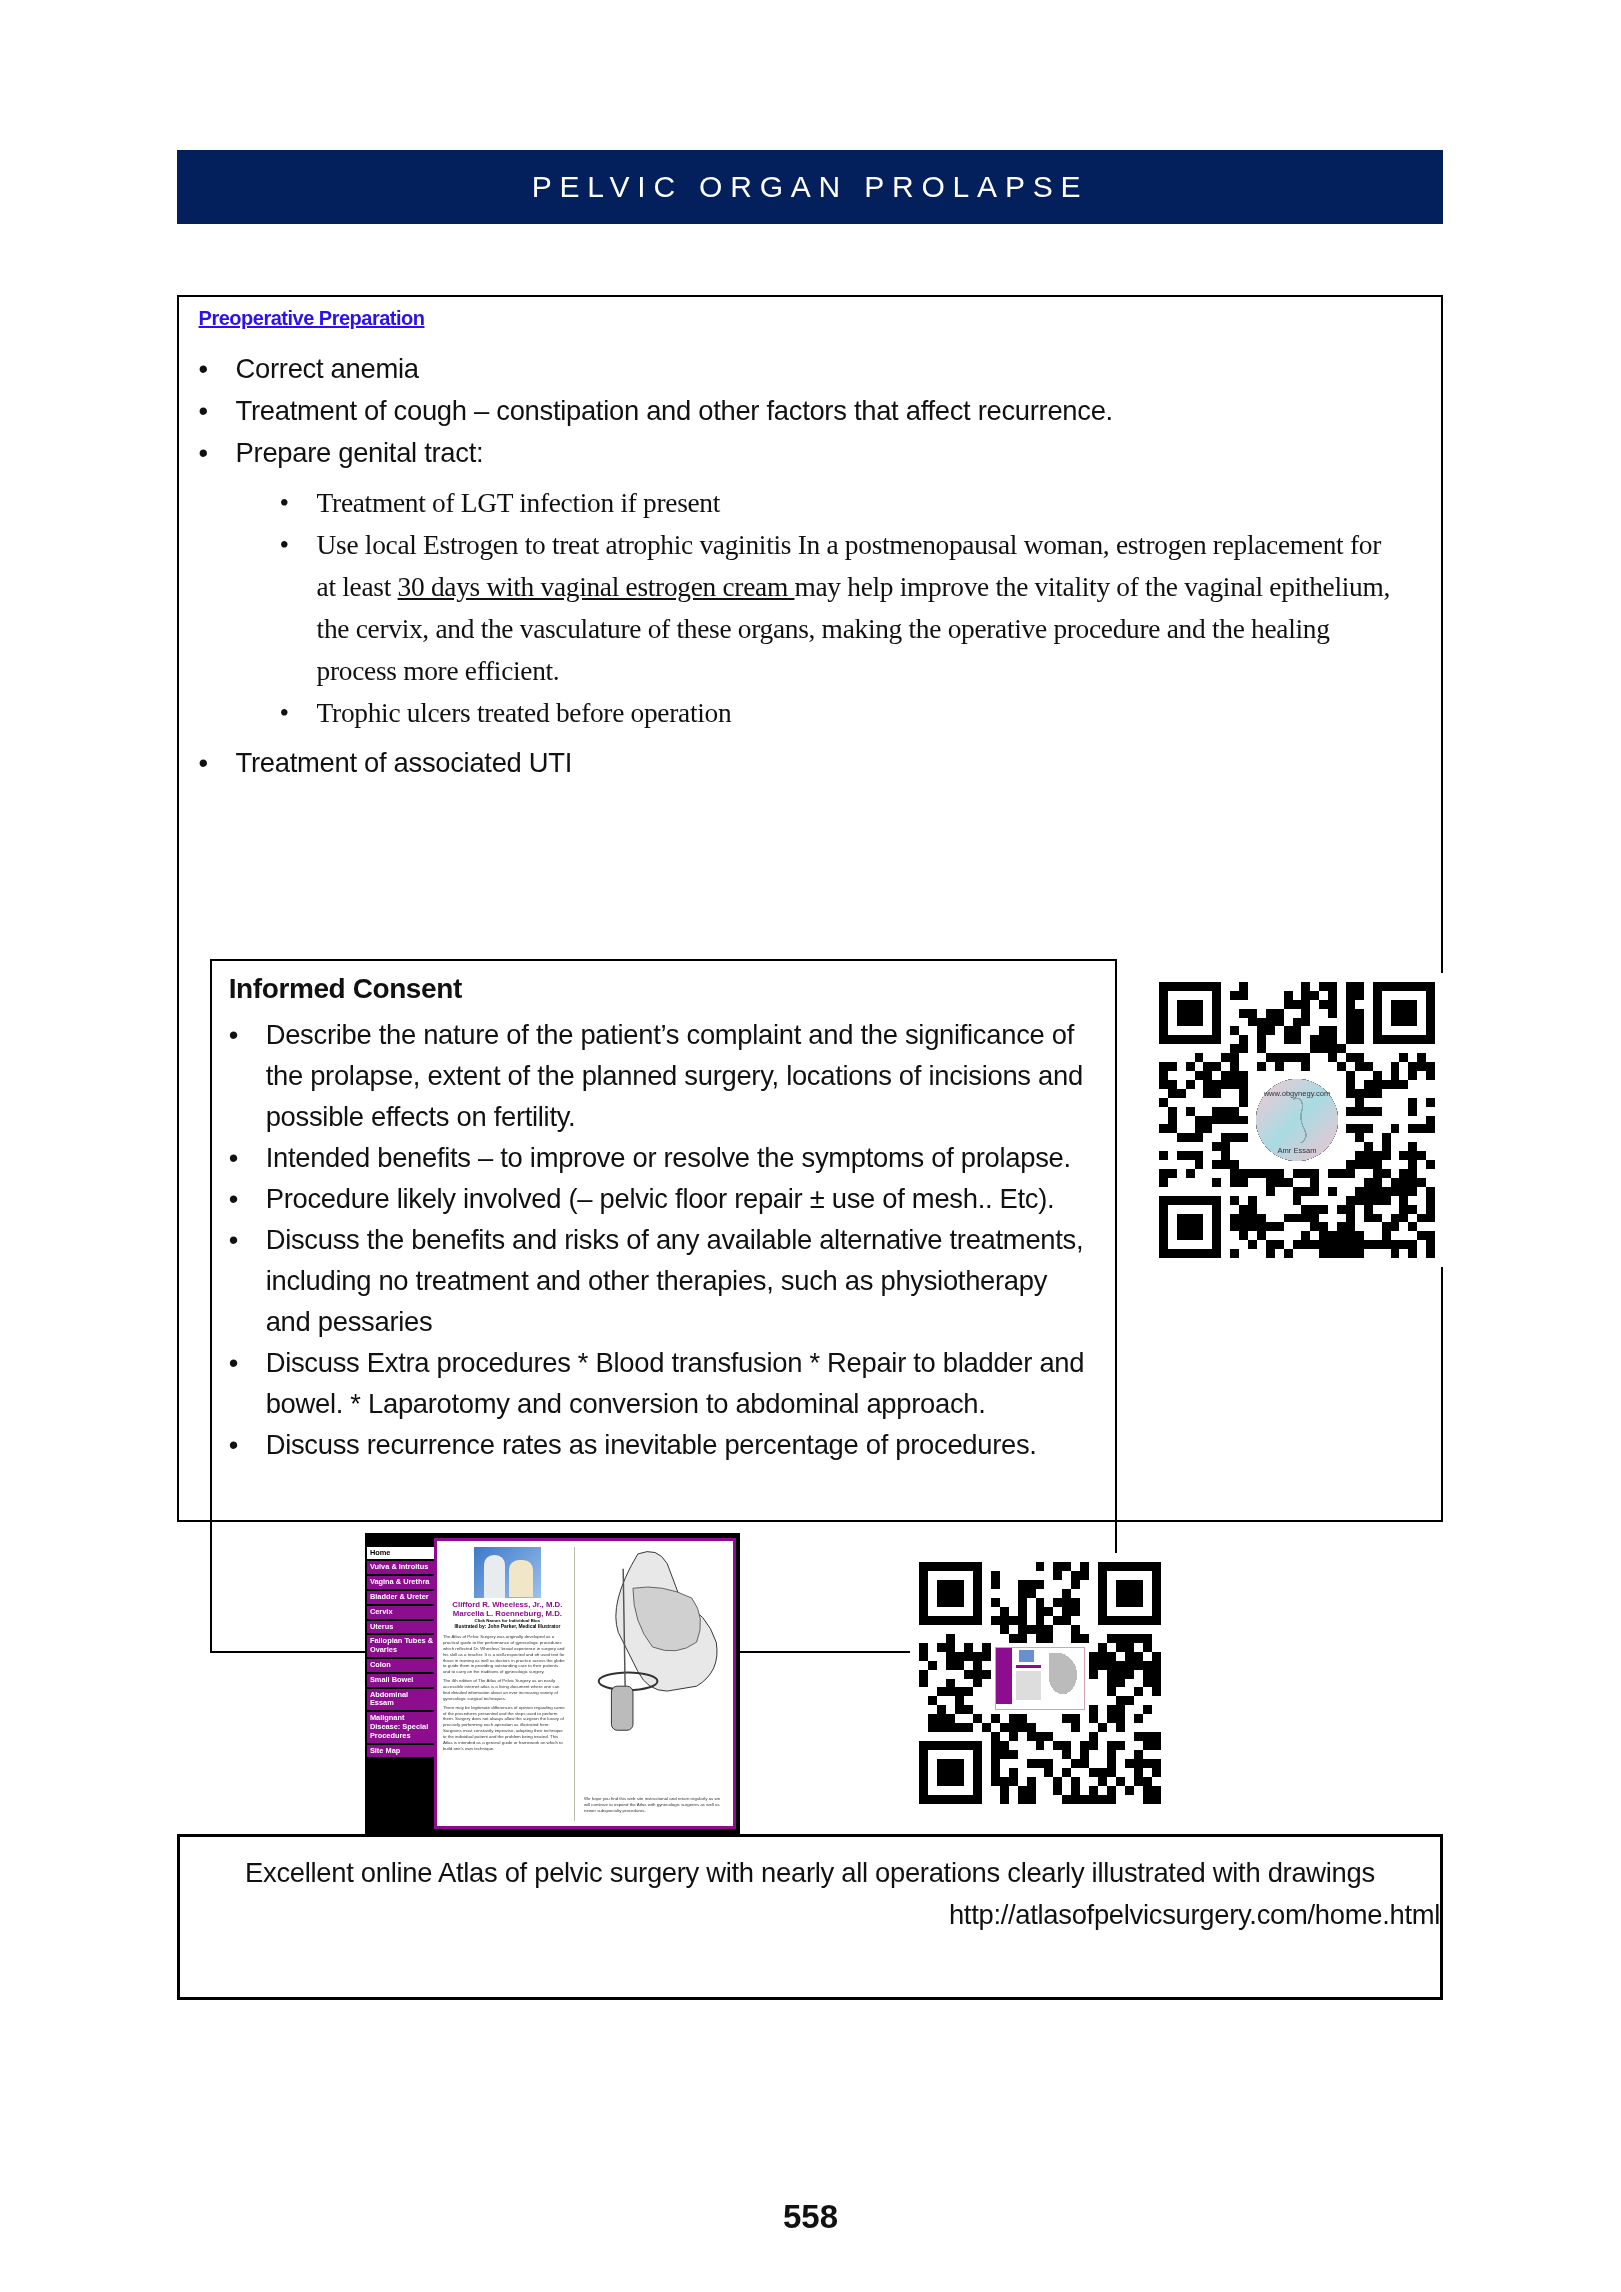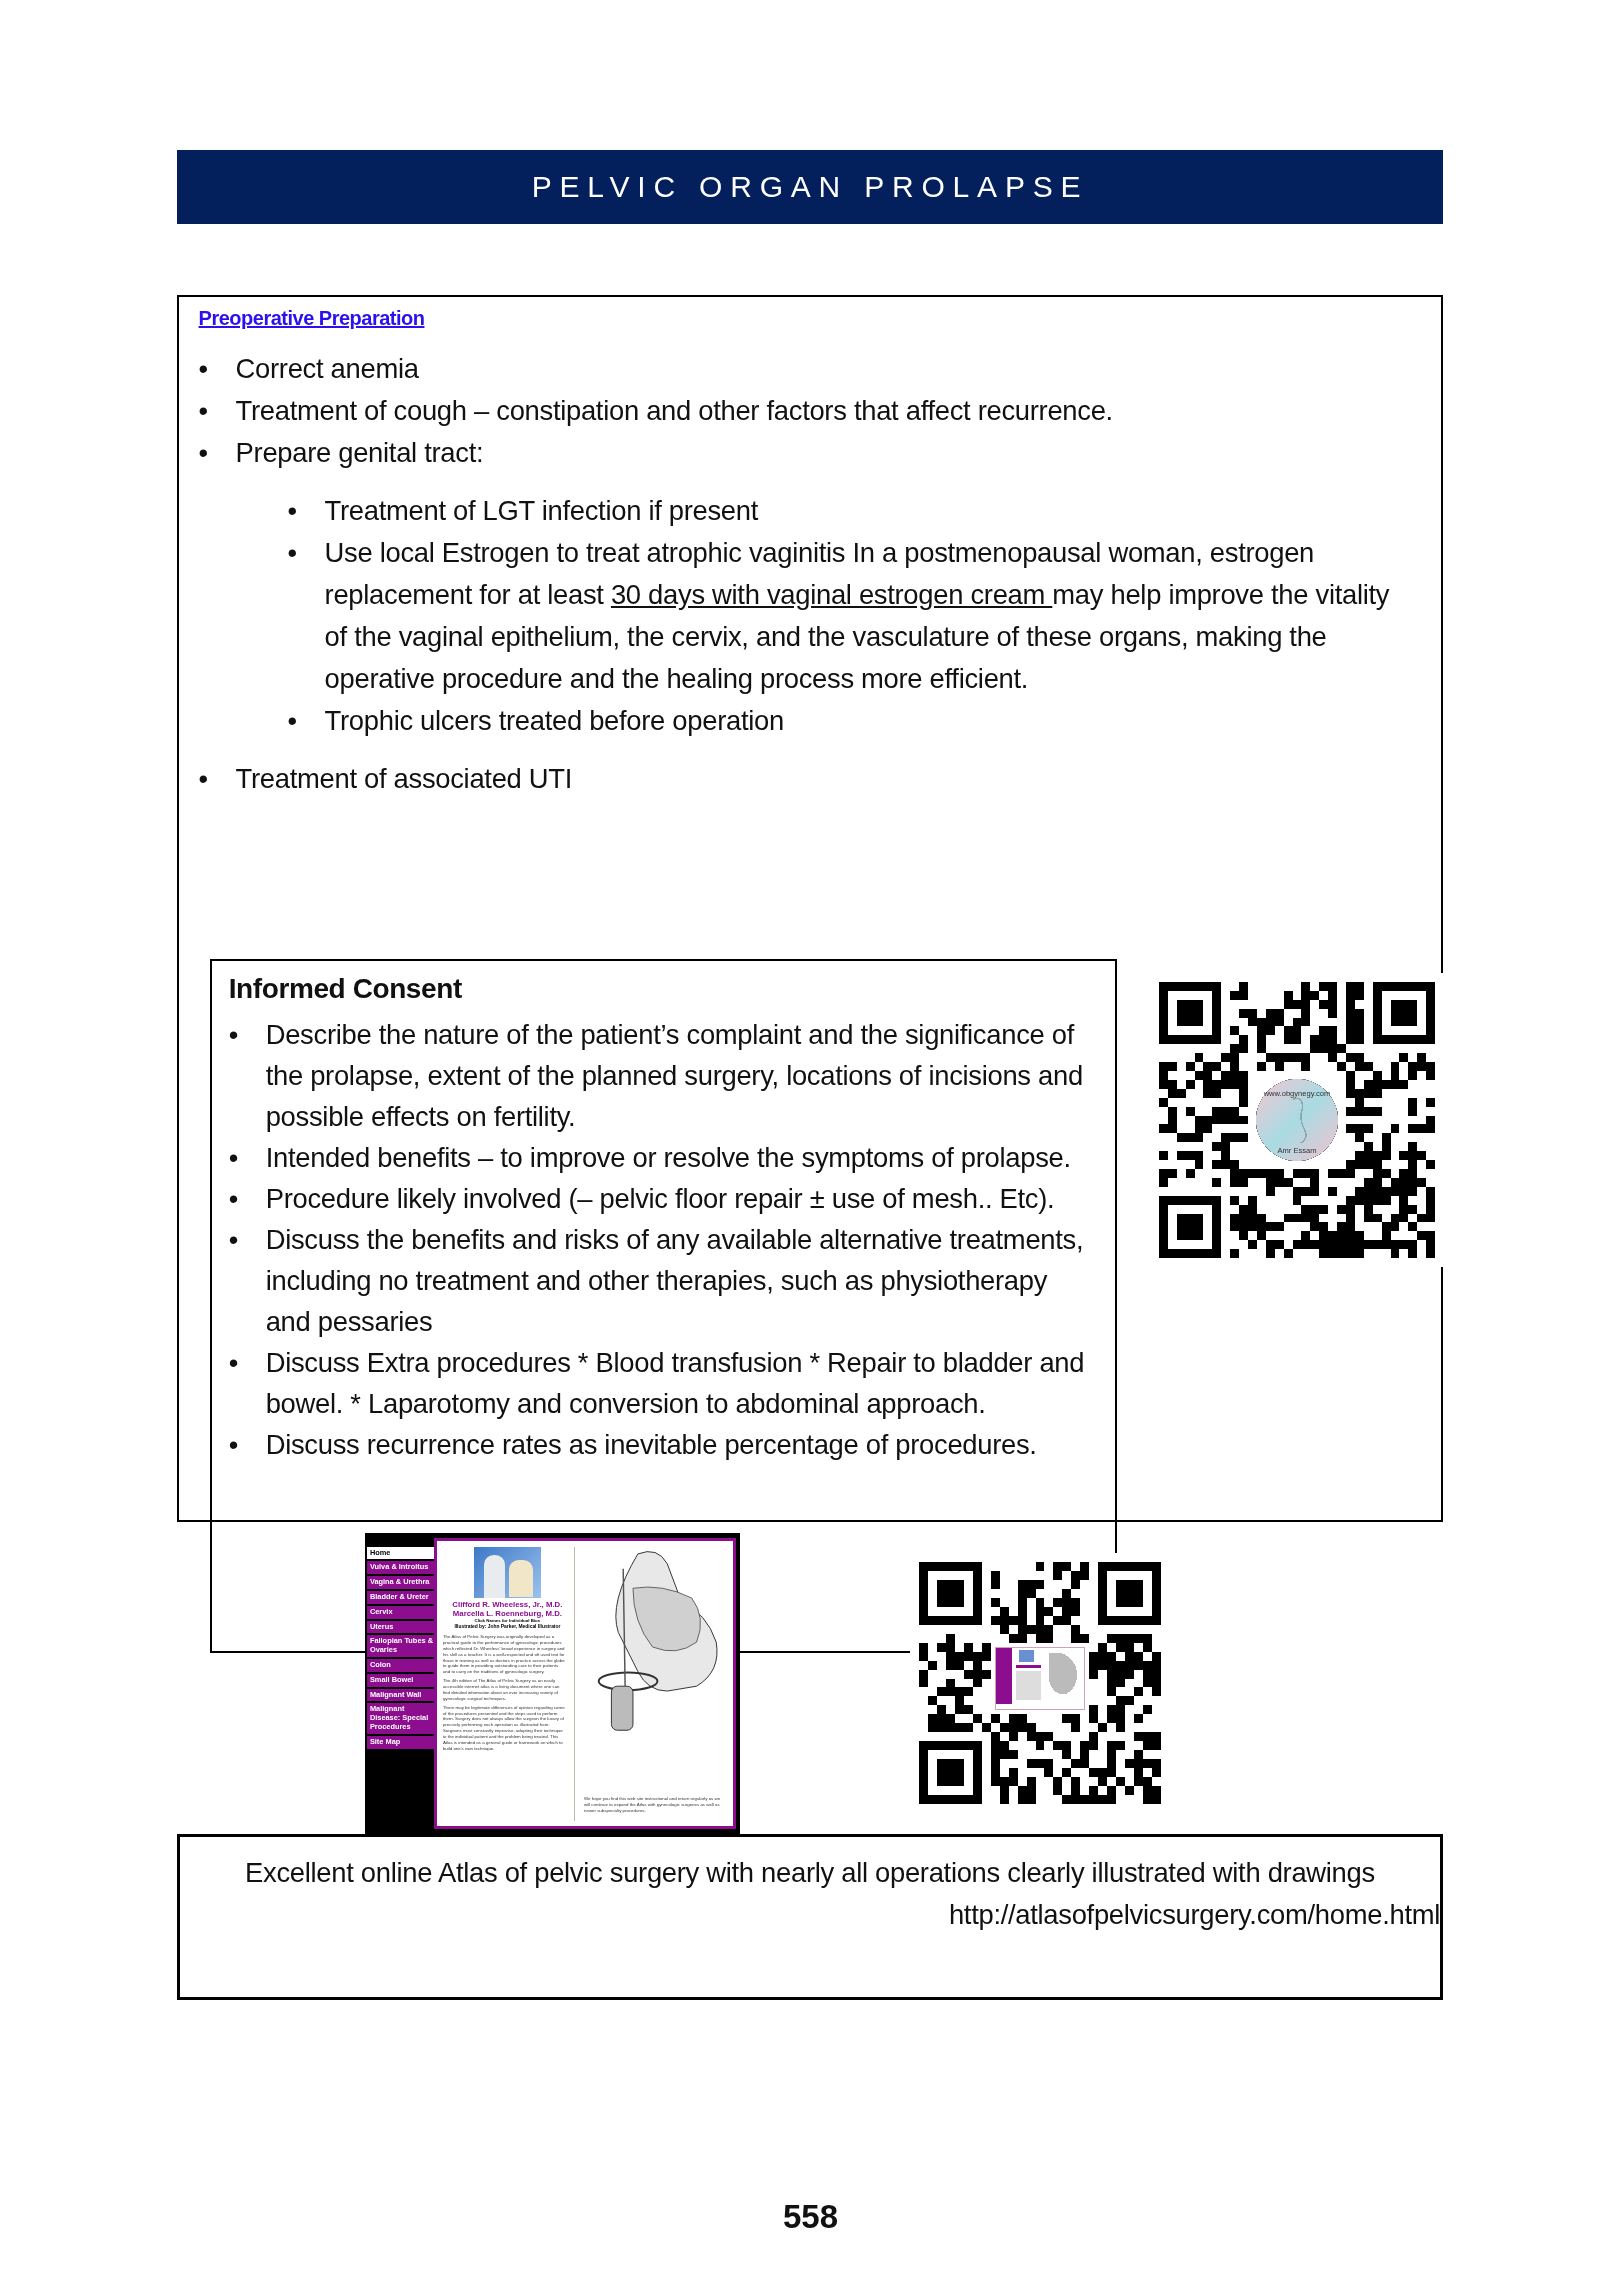--- a/index.html
+++ b/index.html
@@ -13,21 +13,21 @@
   .subhead { position: absolute; left: 0; top: 74px; width: 1262px; height: 71px; border-left: 2.9px solid #000; border-right: 2.9px solid #000;
              box-sizing: border-box; text-align: center; }
   .subhead a { font-size: 29px; font-weight: bold; color: #2b10f0; text-decoration: underline; line-height: 71px;
                letter-spacing: -0.5px; }
   .body { position: absolute; left: 0; top: 145px; width: 1266px; height: 1227px; border: 2.9px solid #000; box-sizing: border-box; }
 
   .sec-title { position: absolute; left: 19.6px; top: 9.8px; font-size: 20px; font-weight: bold; color: #2b10f0; text-decoration: underline; letter-spacing: -0.5px; }
   ul.prep { position: absolute; left: 19.6px; top: 51px; margin: 0; padding: 0; list-style: none; width: 1215px; }
   ul.prep li { position: relative; font-size: 27.4px; line-height: 42px; padding-left: 37px; letter-spacing: -0.3px; }
   ul.prep li::before { content: "\2022"; position: absolute; left: 0; top: 0; }
-  ul.sub { list-style: none; margin: 16px; padding: 0; }
+  ul.sub { list-style: none; margin: 8px; padding: 0; font-family: Liberation Serif, serif; }
   ul.sub li { padding-left: 37px; margin-left: 36px; }
   .ul-under { text-decoration: underline; }
 
   .consent { position: absolute; left: 31px; top: 662px; width: 907px; height: 694px; border: 2.9px solid #000; box-sizing: border-box; }
   .consent h3 { margin: 0; position: absolute; left: 16.7px; top: 11.8px; font-size: 28px; font-weight: bold; letter-spacing: -0.4px; }
   .consent ul { position: absolute; left: 16.7px; top: 53px; margin: 0; padding: 0; list-style: none; width: 863px; }
   .consent li { position: relative; font-size: 27.4px; line-height: 41px; padding-left: 37px; letter-spacing: -0.3px; }
   .consent li::before { content: "\2022"; position: absolute; left: 0; top: 0; }
 
   .qr1 { position: absolute; left: 1150px; top: 963px; width: 294px; height: 314px; }
@@ -452,21 +452,21 @@
   <div class="nav">
     <div class="home">Home</div>
     <div>Vulva &amp; Introitus</div>
     <div>Vagina &amp; Urethra</div>
     <div>Bladder &amp; Ureter</div>
     <div>Cervix</div>
     <div>Uterus</div>
     <div>Fallopian Tubes &amp; Ovaries</div>
     <div>Colon</div>
     <div>Small Bowel</div>
-    <div>Malignant Wall</div>
+    <div>Abdominal Essam</div>
     <div>Malignant Disease: Special Procedures</div>
     <div>Site Map</div>
   </div>
   <div class="frame">
     <div class="photo"></div>
     <div class="names">
       <div>Clifford R. Wheeless, Jr., M.D.</div>
       <div>Marcella L. Roenneburg, M.D.</div>
       <div style="color:#000;font-size:4.4px;line-height:5.9px">Click Names for Individual Bios</div>
       <div style="color:#000;font-size:4.9px;line-height:6.9px">Illustrated by: John Parker, Medical Illustrator</div>

